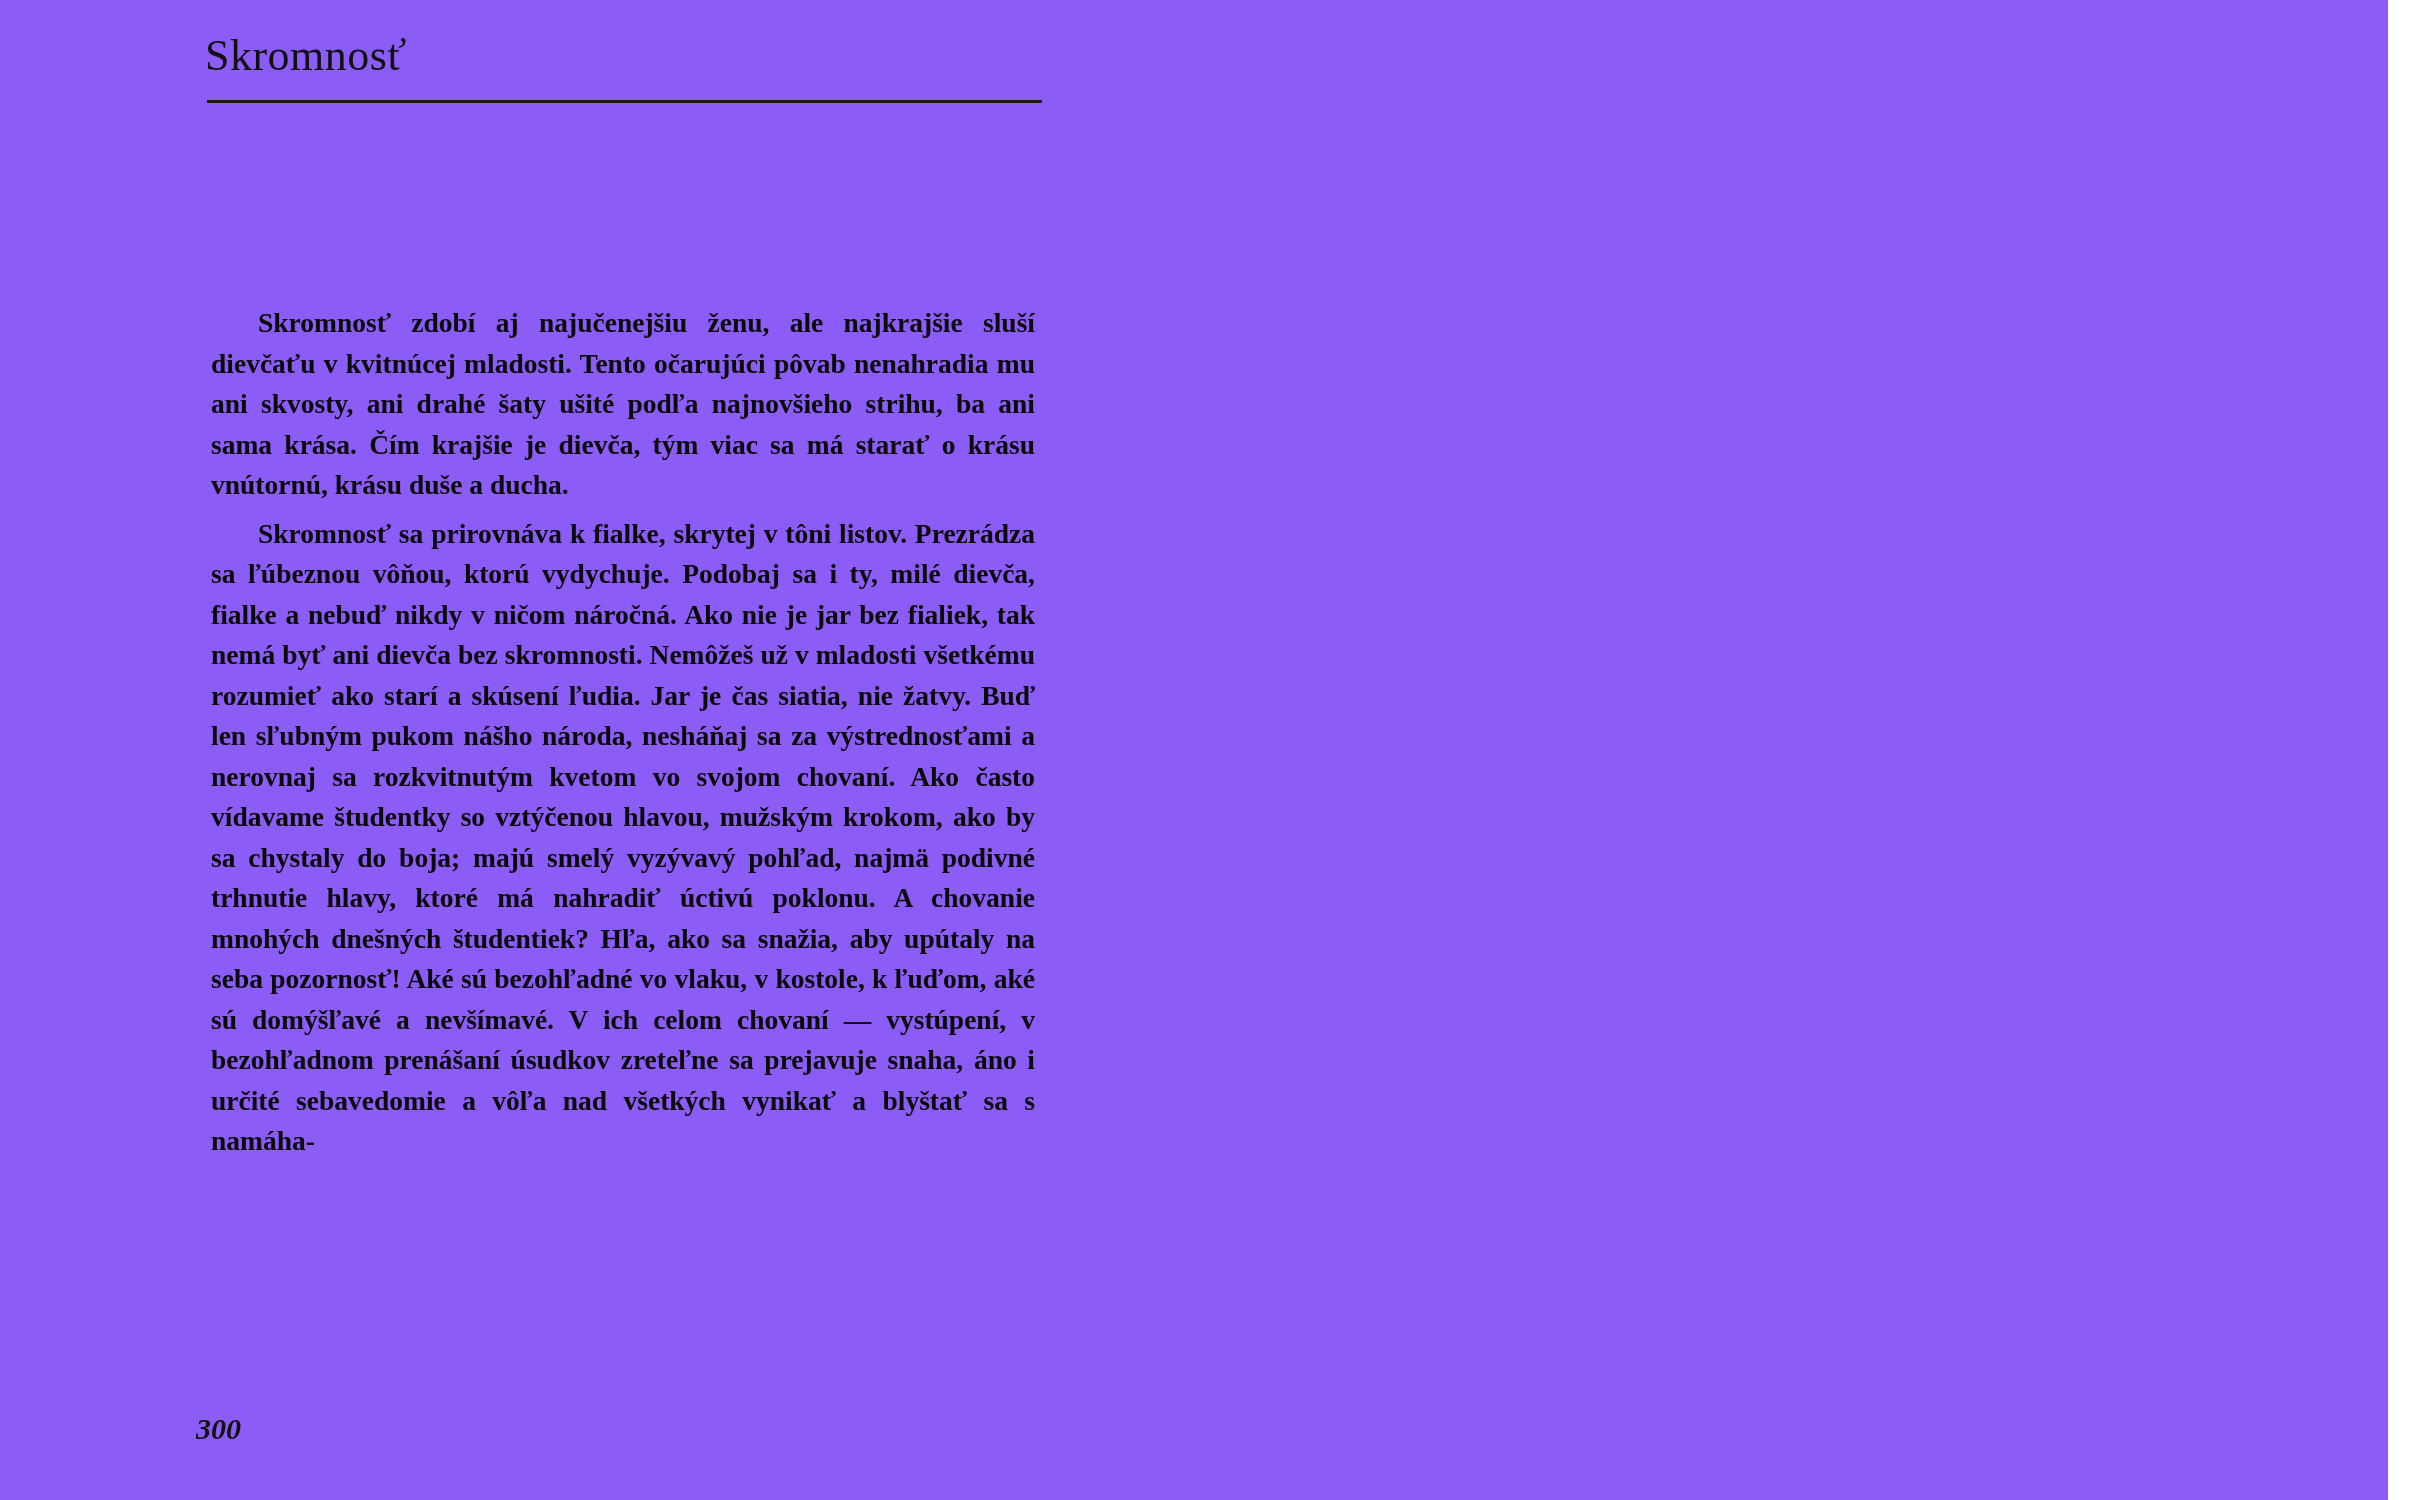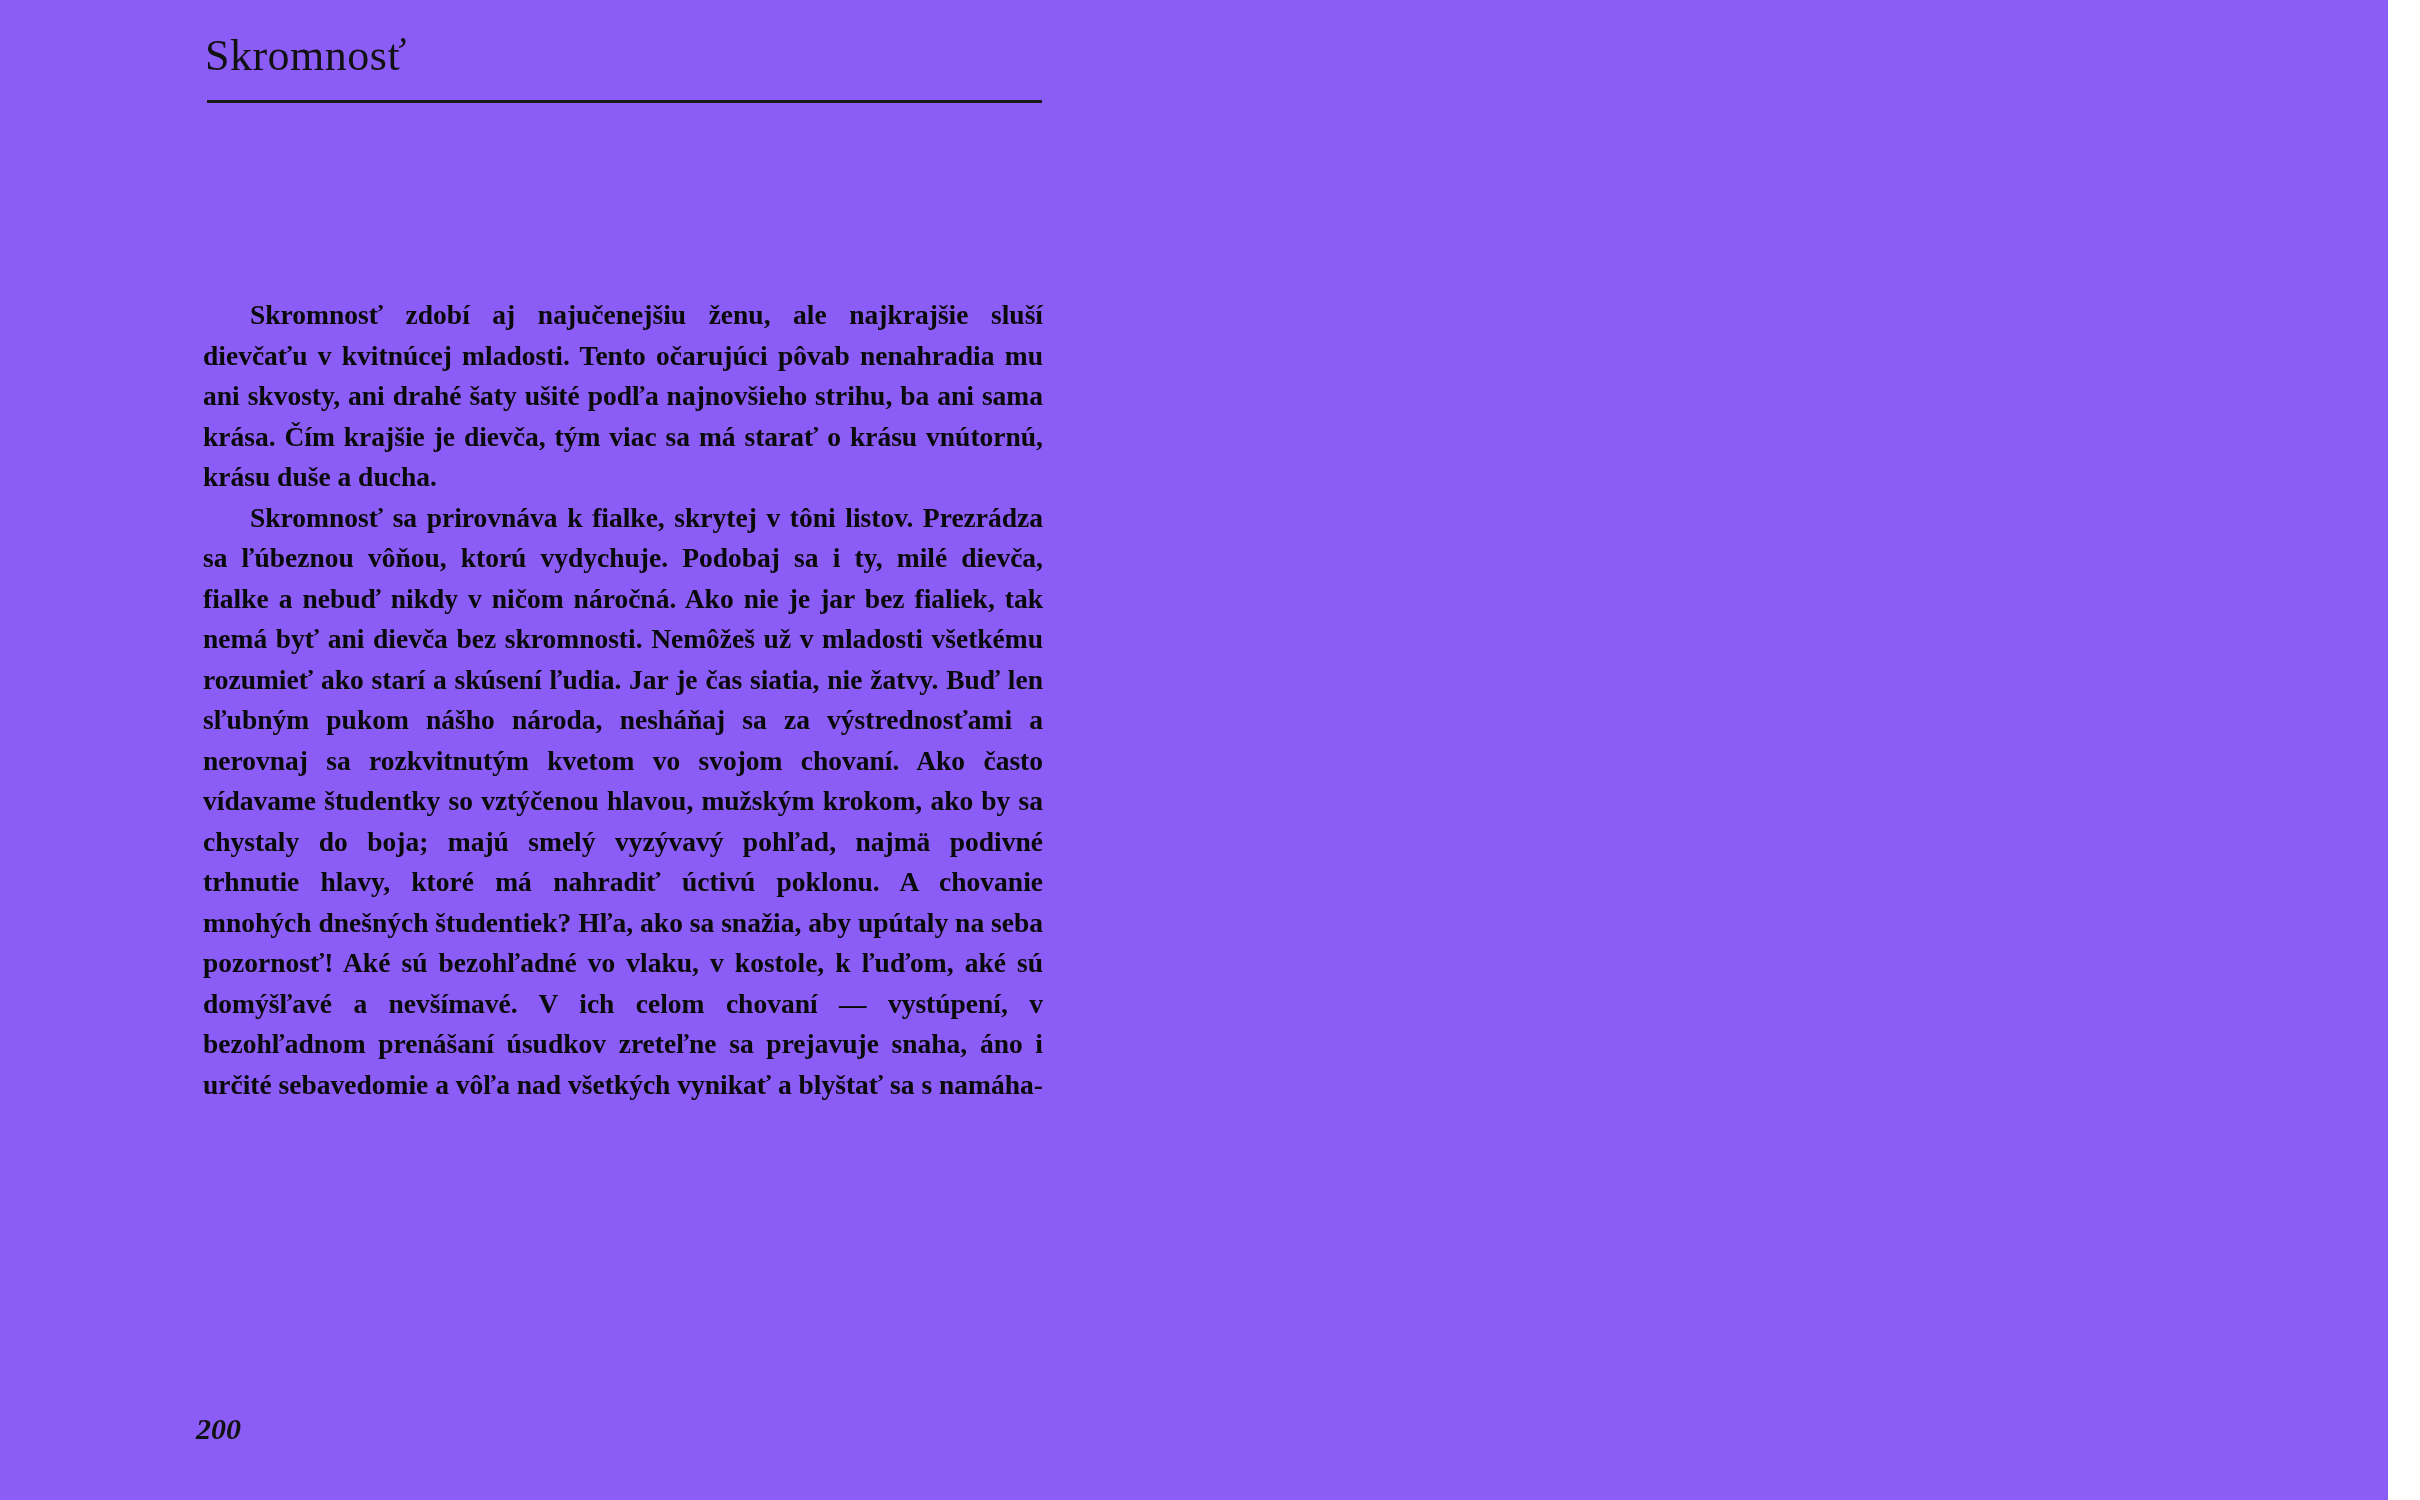--- a/index.html
+++ b/index.html
@@ -61,21 +61,21 @@
     color: #0a0a0a;
     font-weight: 600;
     -webkit-font-smoothing: none;
   }
   .col-left {
     left: 203px;
     top: 295px;
     width: 840px;
   }
   .col p {
-    margin: 0;
+    margin: 8px;
     text-indent: 47px;
   }
   .folio {
     position: absolute;
     font-family: "Liberation Serif", serif;
     font-size: 30px;
     font-weight: bold;
     font-style: italic;
     color: #111;
   }
@@ -91,21 +91,21 @@
 
   <div class="page page-left">
     <div class="chapter-title">Skromnosť</div>
     <div class="title-rule"></div>
 
     <div class="col col-left">
       <p>Skromnosť zdobí aj najučenejšiu ženu, ale najkrajšie sluší dievčaťu v kvitnúcej mladosti. Tento očarujúci pôvab nenahradia mu ani skvosty, ani drahé šaty ušité podľa najnovšieho strihu, ba ani sama krása. Čím krajšie je dievča, tým viac sa má starať o krásu vnútornú, krásu duše a ducha.</p>
       <p>Skromnosť sa prirovnáva k fialke, skrytej v tôni listov. Prezrádza sa ľúbeznou vôňou, ktorú vydychuje. Podobaj sa i ty, milé dievča, fialke a nebuď nikdy v ničom náročná. Ako nie je jar bez fialiek, tak nemá byť ani dievča bez skromnosti. Nemôžeš už v mladosti všetkému rozumieť ako starí a skúsení ľudia. Jar je čas siatia, nie žatvy. Buď len sľubným pukom nášho národa, nesháňaj sa za výstrednosťami a nerovnaj sa rozkvitnutým kvetom vo svojom chovaní. Ako často vídavame študentky so vztýčenou hlavou, mužským krokom, ako by sa chystaly do boja; majú smelý vyzývavý pohľad, najmä podivné trhnutie hlavy, ktoré má nahradiť úctivú poklonu. A chovanie mnohých dnešných študentiek? Hľa, ako sa snažia, aby upútaly na seba pozornosť! Aké sú bezohľadné vo vlaku, v kostole, k ľuďom, aké sú domýšľavé a nevšímavé. V ich celom chovaní — vystúpení, v bezohľadnom prenášaní úsudkov zreteľne sa prejavuje snaha, áno i určité sebavedomie a vôľa nad všetkých vynikať a blyštať sa s namáha-</p>
     </div>
 
-    <div class="folio folio-left">200</div>
+    <div class="folio folio-left">300</div>
   </div>
 
   <div class="page page-right">
     
 
     
   </div>
 
 </div>
 

